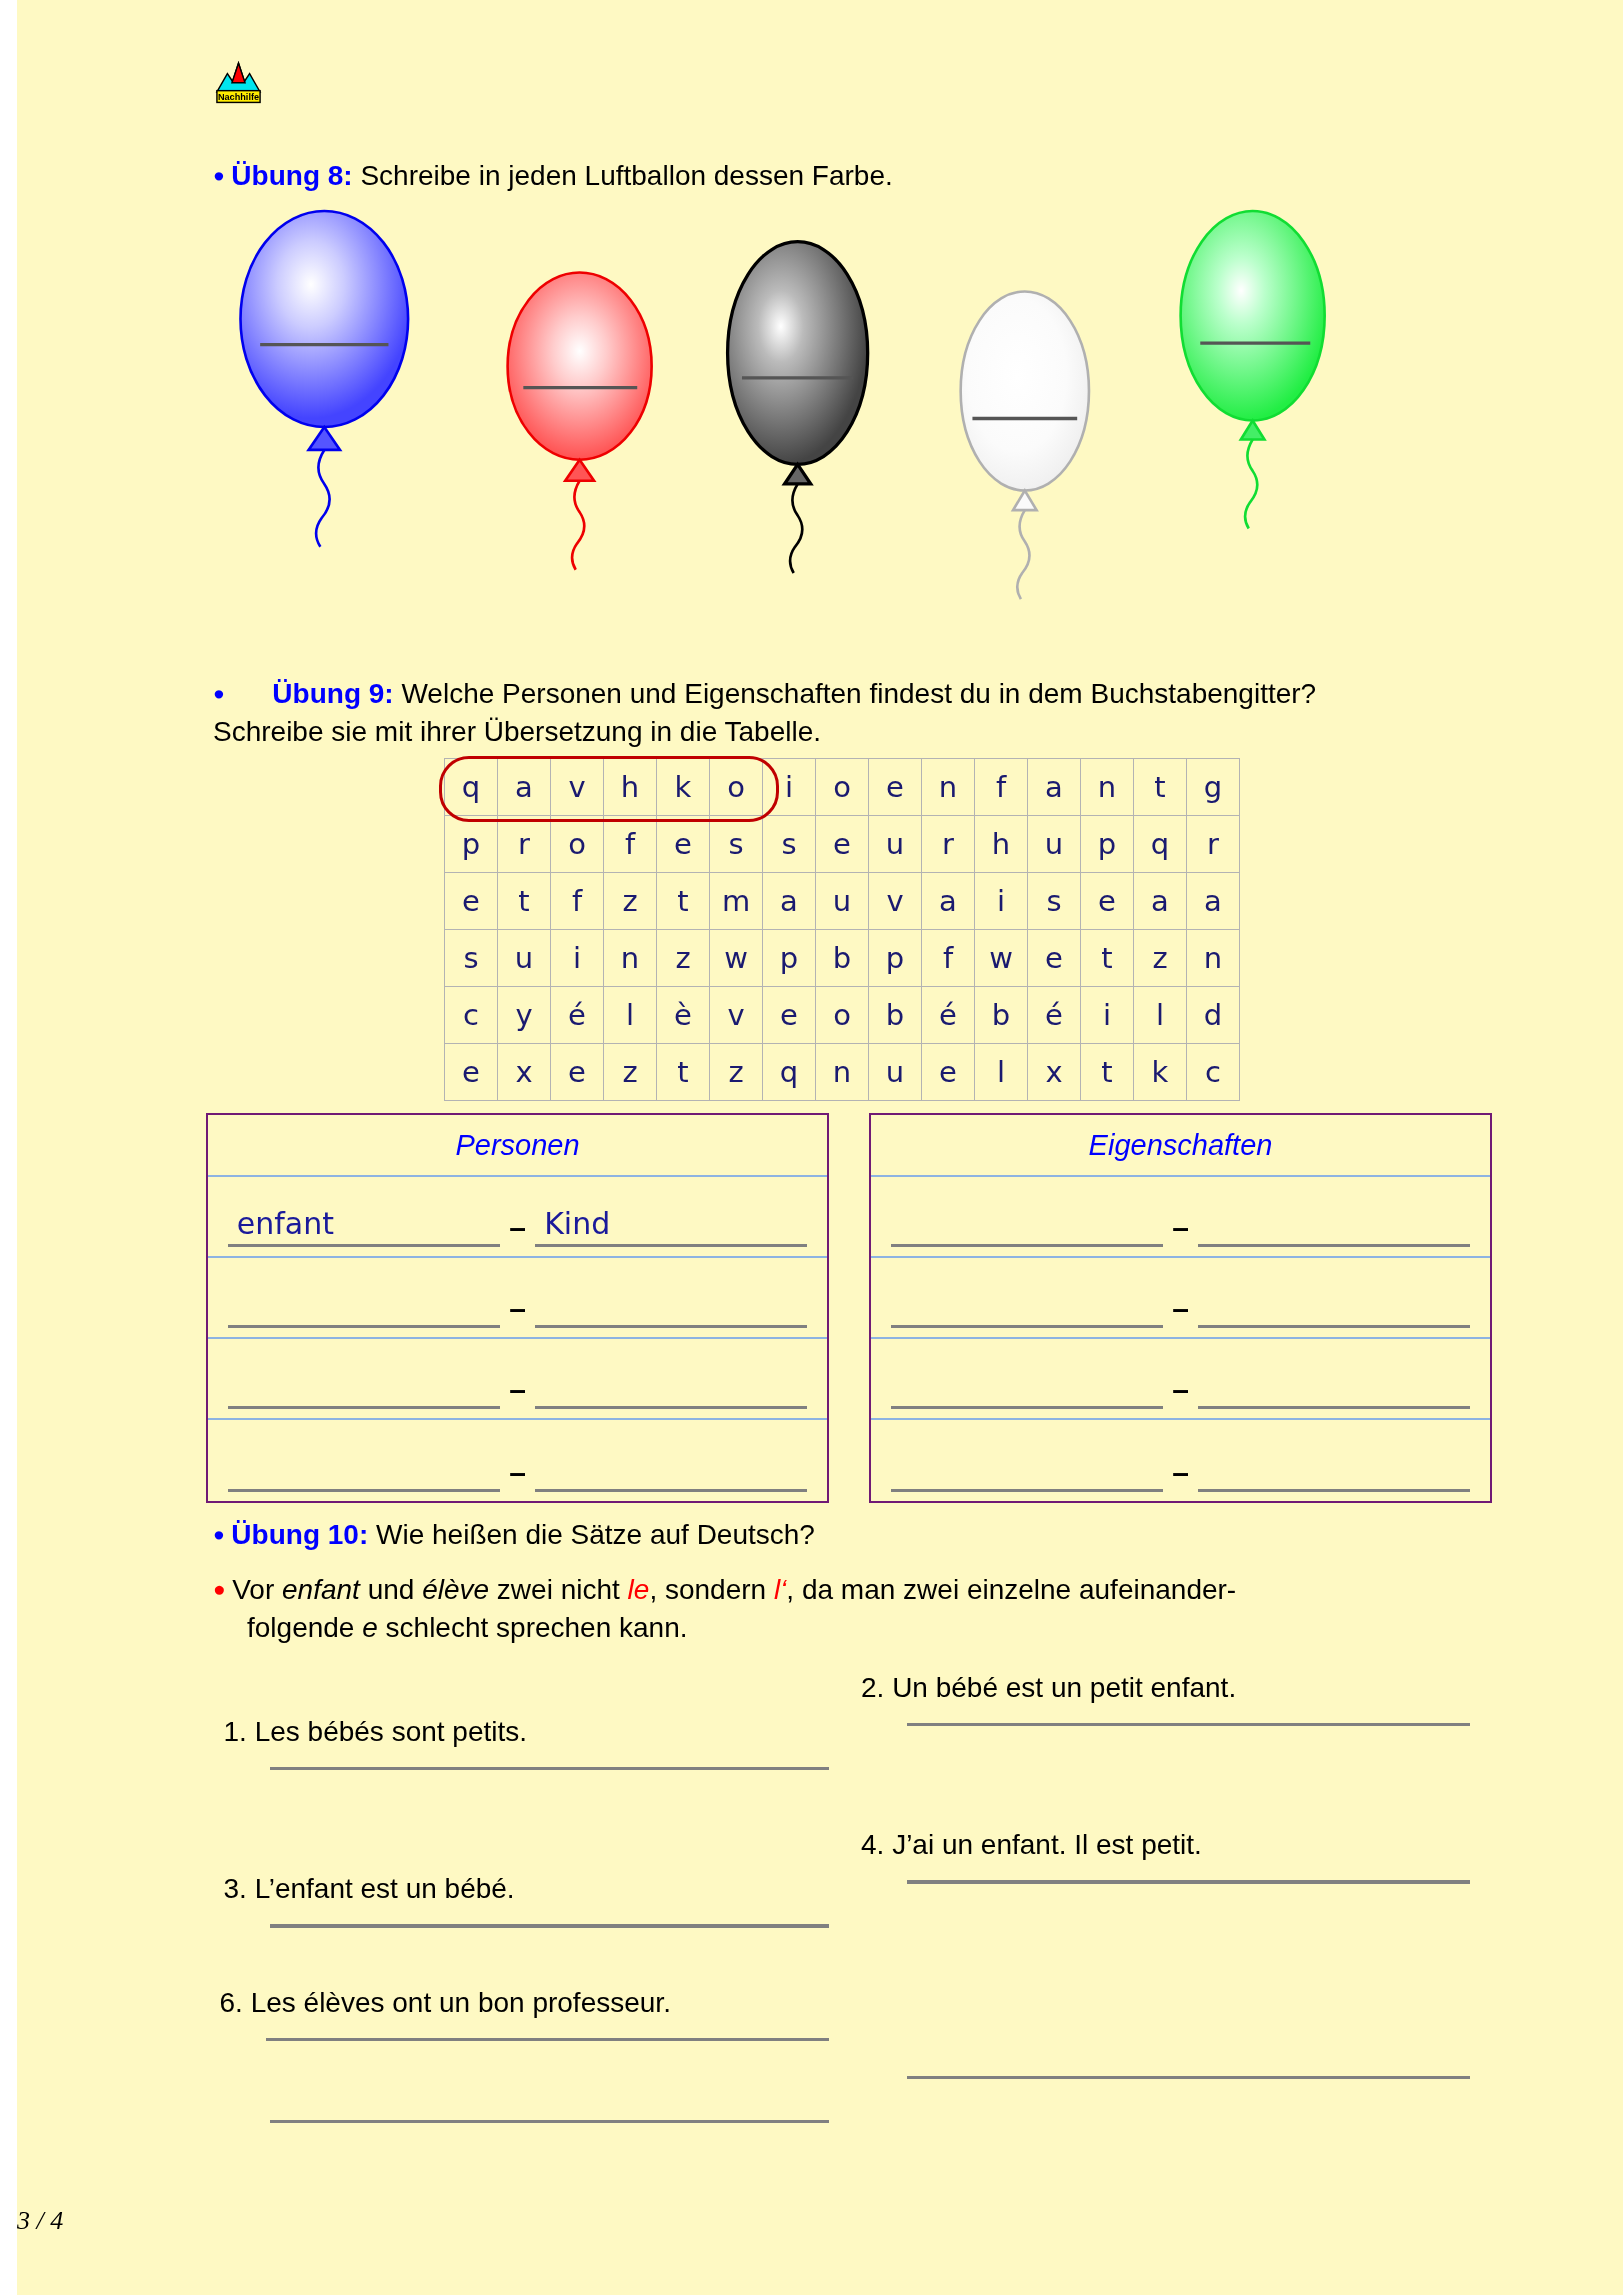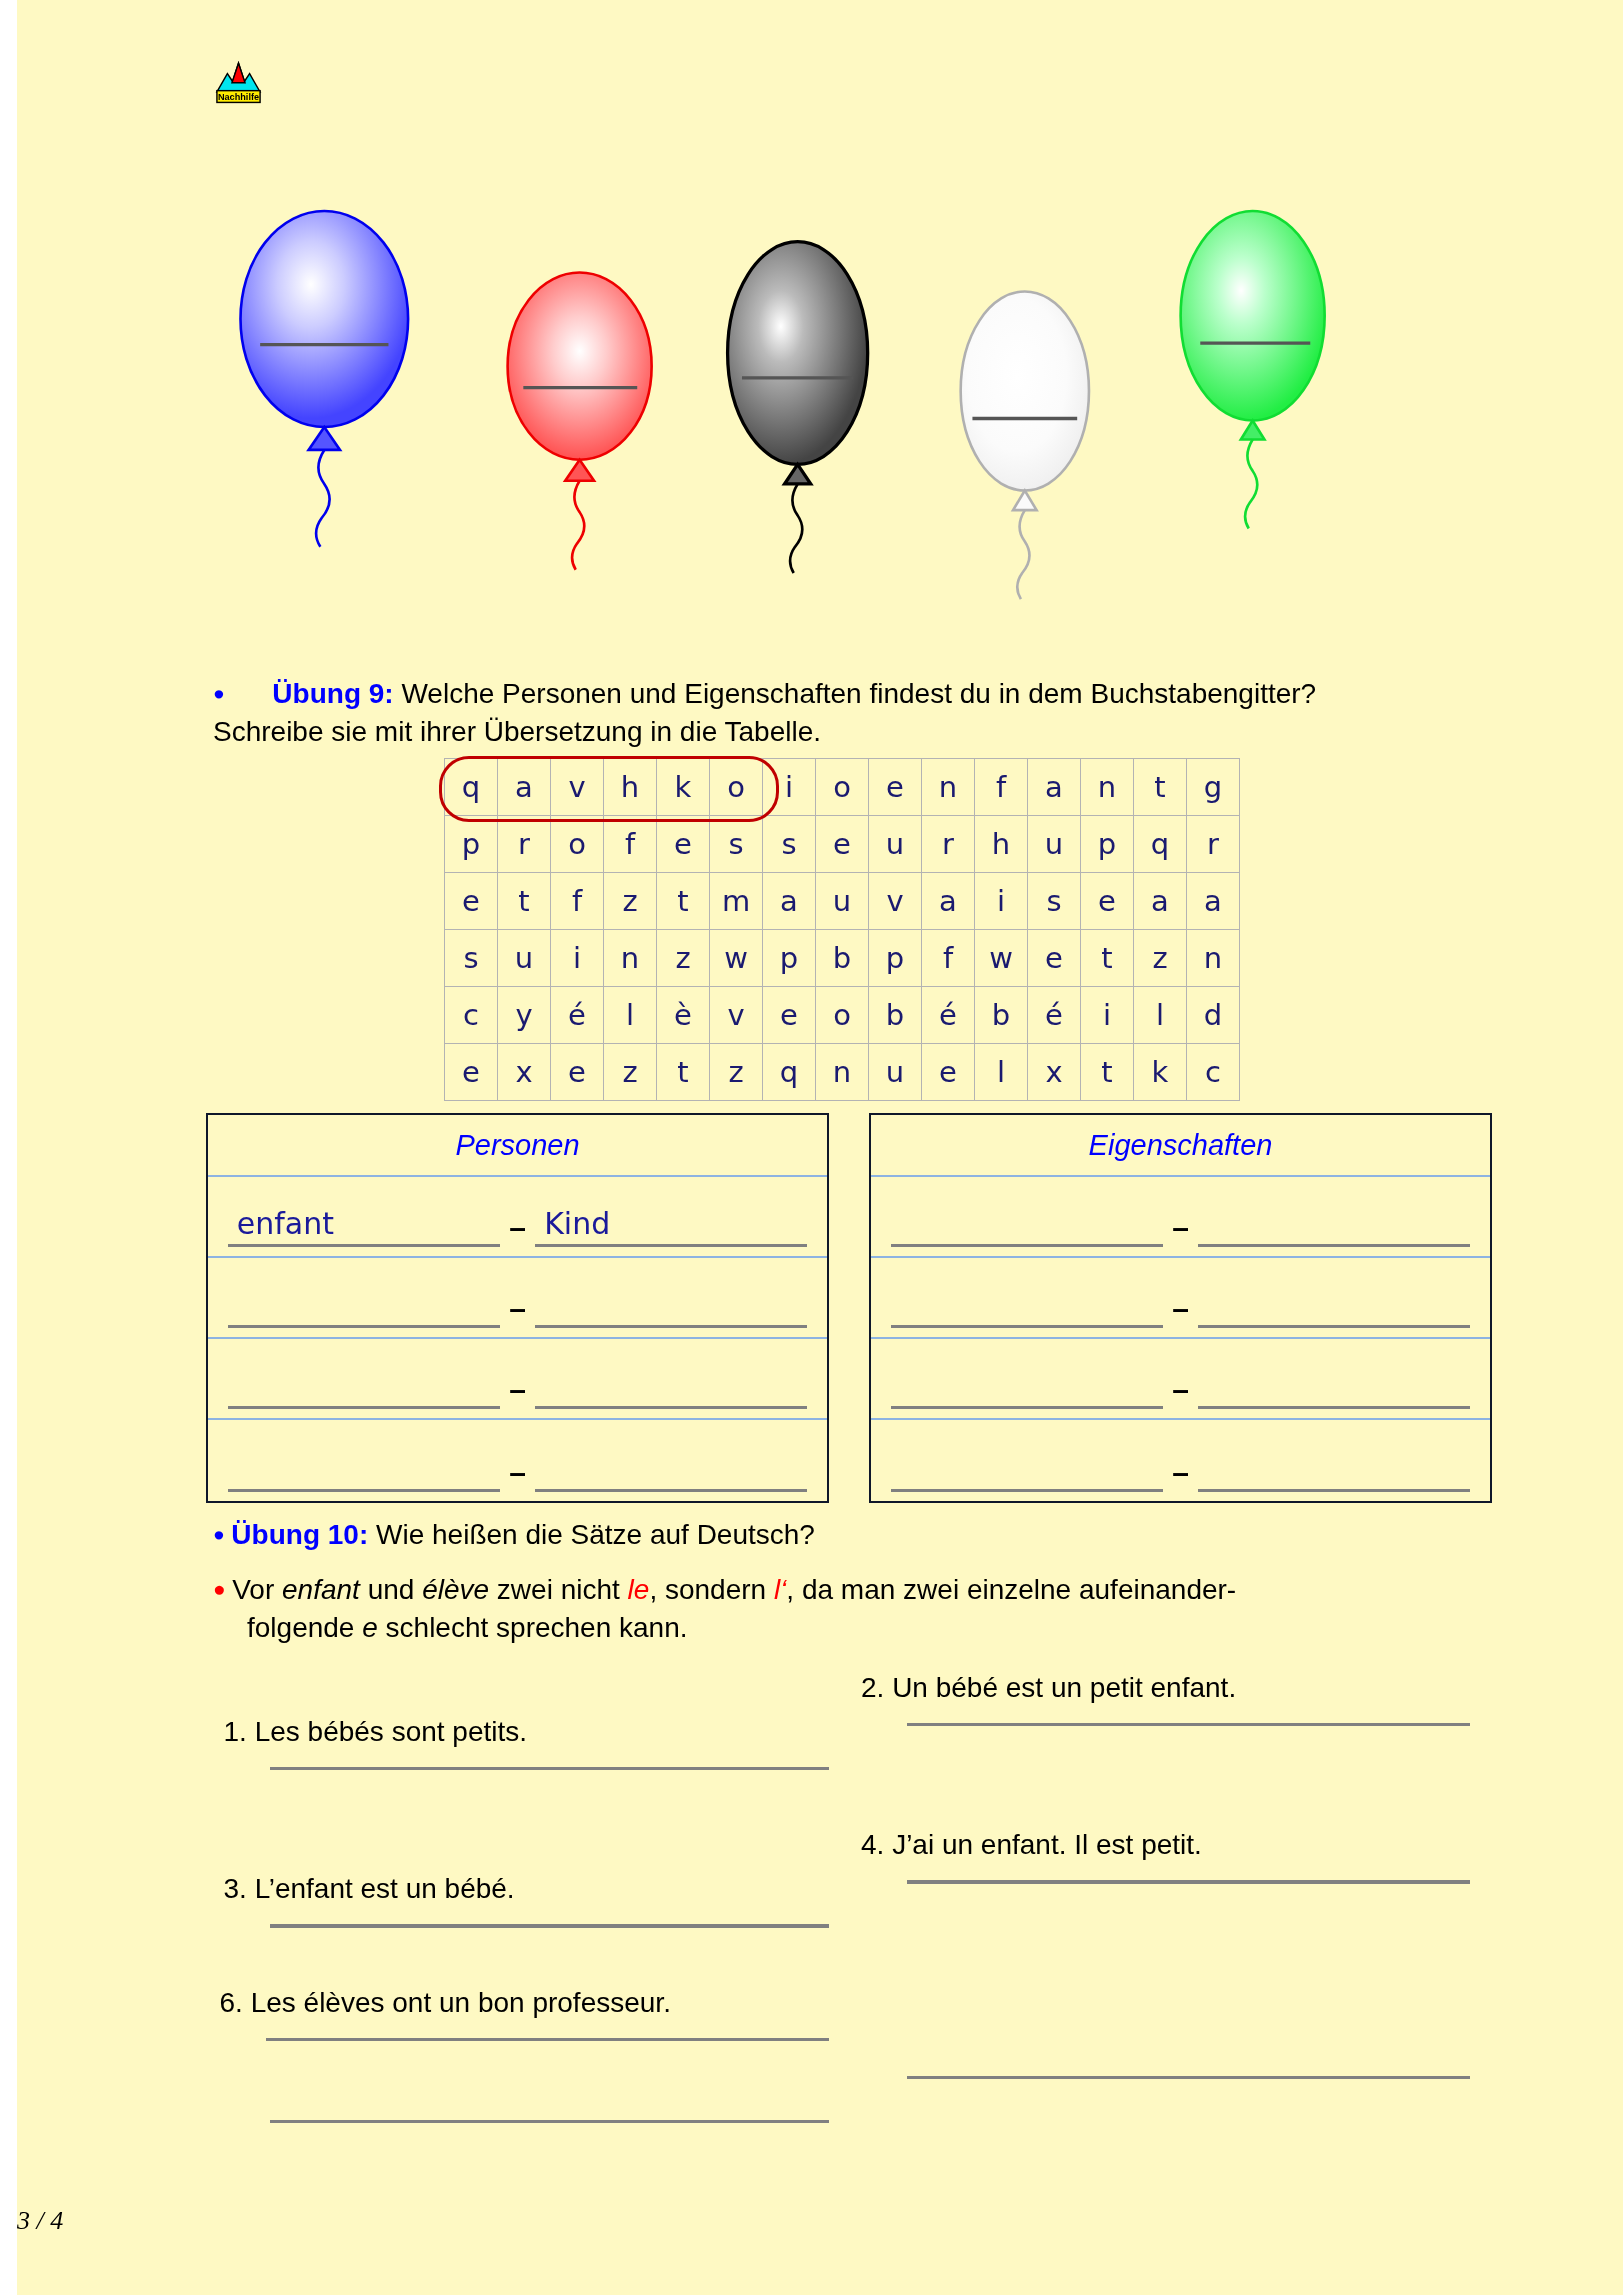--- a/index.html
+++ b/index.html
@@ -120,21 +120,21 @@
   .answer-tables {
     position: absolute;
     left: 189px;
     top: 1113px;
     width: 1286px;
     display: flex;
     justify-content: space-between;
   }
   .atable {
     width: 623px;
-    border: 2px solid #0f172a;
+    border: 2px solid #701a75;
     box-sizing: border-box;
   }
   .atable .thead {
     height: 60px;
     border-bottom: 2px solid #8db3e2;
     display: flex;
     align-items: center;
     justify-content: center;
     font-size: 29px;
     font-style: italic;
@@ -251,20 +251,23 @@
     <div class="logo">
       <svg width="51" height="45" viewBox="0 0 78 68" xmlns="http://www.w3.org/2000/svg">
         <path d="M6 50 L22 22 L30 34 L39 6 L48 34 L56 22 L72 50 Z" fill="#00e5ee" stroke="#000000" stroke-width="2.2"></path>
         <path d="M39 6 L49 36 L29 36 Z" fill="#ff0000" stroke="#000000" stroke-width="2.2"></path>
         <rect x="6" y="48" width="66" height="18" fill="#ffec00" stroke="#000000" stroke-width="2.2"></rect>
         <text x="39" y="62" font-family="Liberation Sans, sans-serif" font-size="14" font-weight="bold" text-anchor="middle" fill="#000000">Nachhilfe</text>
       </svg>
     </div>
   </div>
 
+  <div class="ex-heading" style="left:196px; top:158px;">
+    <span class="bullet">●</span><span class="lbl">Übung 8:</span><span> Schreibe in jeden Luftballon dessen Farbe.</span>
+  </div>
 
   <div class="balloons">
     <svg width="1257" height="419" viewBox="0 0 1920 640" xmlns="http://www.w3.org/2000/svg">
       <defs>
         <radialGradient id="gBlue" cx="42%" cy="34%" r="62%">
           <stop offset="0%" stop-color="#ffffff"></stop>
           <stop offset="32%" stop-color="#ccccff"></stop>
           <stop offset="100%" stop-color="#4444ff"></stop>
         </radialGradient>
         <radialGradient id="gRed" cx="50%" cy="42%" r="62%">

